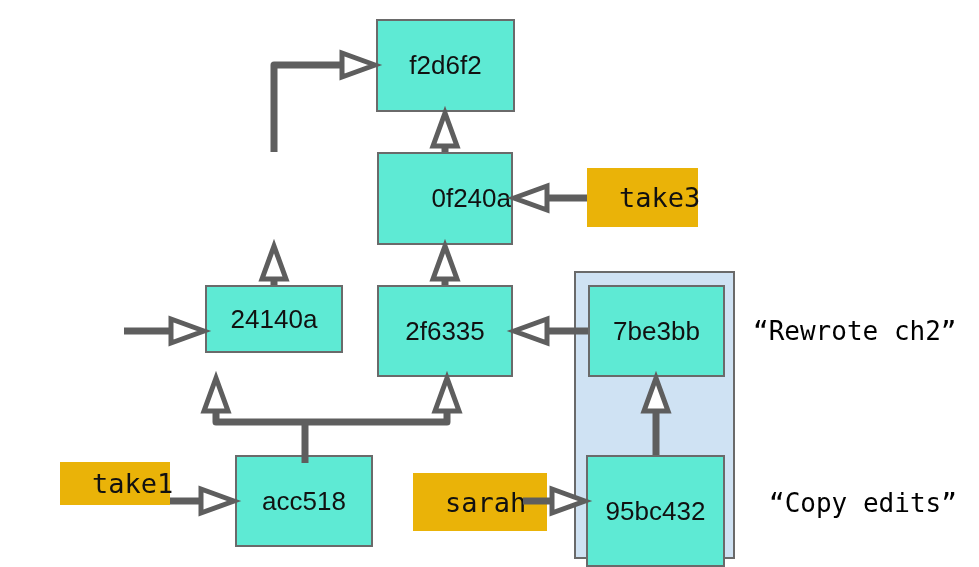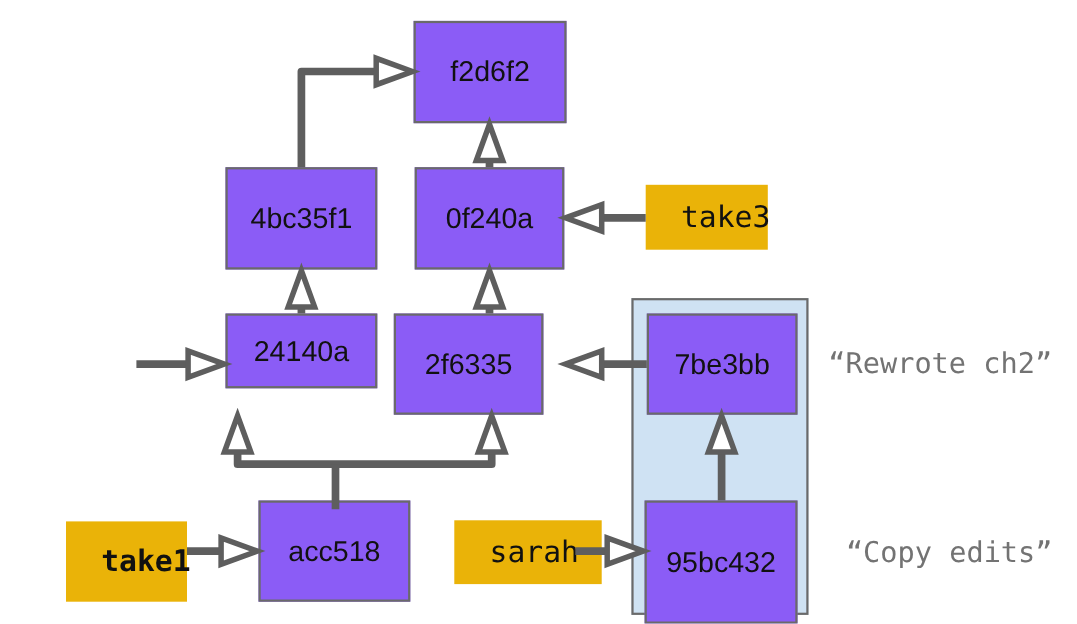--- a/index.html
+++ b/index.html
@@ -12,21 +12,21 @@
     font-family: "Liberation Sans", sans-serif;
   }
   .group-box {
     position: absolute;
     background: #cfe2f3;
     border: 2px solid #6a6a6a;
     box-sizing: border-box;
   }
   .commit-box {
     position: absolute;
-    background: #8b5cf6;
+    background: #5eead4;
     border: 2px solid #6a6a6a;
     box-sizing: border-box;
     display: flex;
     align-items: center;
     justify-content: center;
     z-index: 2;
   }
   .commit-box span {
     font-family: "Liberation Sans", sans-serif;
     font-size: 26px;
@@ -47,21 +47,21 @@
     font-family: "DejaVu Sans Mono", "Liberation Mono", monospace;
     font-size: 27px;
     color: #111111;
     white-space: nowrap;
   }
   .annotation {
     position: absolute;
     transform: translateY(-50%);
     font-family: "DejaVu Sans Mono", "Liberation Mono", monospace;
     font-size: 26px;
-    color: #737373;
+    color: #000000;
     white-space: nowrap;
     z-index: 2;
   }
   svg.arrow-layer {
     position: absolute;
     left: 0; top: 0;
     width: 979px;
     height: 567px;
     z-index: 3;
     pointer-events: none;
@@ -70,46 +70,43 @@
 </head>
 <body>
 
 <div class="canvas">
 
   <div class="group-box" style="left: 574px; top: 271px; width: 161px; height: 288px;"></div>
 
   <div class="commit-box" style="left: 376px; top: 19px; width: 139px; height: 93px;">
     <span>f2d6f2</span>
   </div>
-  <div class="commit-box" style="left: 205px; top: 152px; width: 138px; height: 93px;">
-    <span>4bc35f1</span>
-  </div>
-  <div class="commit-box" style="left: 377px; top: 152px; width: 136px; height: 93px;">
+  <div class="commit-box" style="left: 377px; top: 152px; width: 136px; height: 93px; justify-content: flex-end;">
     <span>0f240a</span>
   </div>
   <div class="commit-box" style="left: 205px; top: 285px; width: 138px; height: 68px;">
     <span>24140a</span>
   </div>
-  <div class="commit-box" style="left: 358px; top: 285px; width: 136px; height: 92px; text-align: center;">
+  <div class="commit-box" style="left: 377px; top: 285px; width: 136px; height: 92px; text-align: center;">
     <span>2f6335</span>
   </div>
   <div class="commit-box" style="left: 588px; top: 285px; width: 137px; height: 92px;">
     <span>7be3bb</span>
   </div>
   <div class="commit-box" style="left: 235px; top: 455px; width: 138px; height: 92px;">
     <span>acc518</span>
   </div>
   <div class="commit-box" style="left: 586px; top: 455px; width: 139px; height: 112px;">
     <span>95bc432</span>
   </div>
 
   <div class="ref-box" style="left: 587px; top: 168px; width: 111px; height: 59px;">
     <span>take3</span>
   </div>
-  <div class="ref-box" style="left: 60px; top: 474px; width: 110px; height: 73px; font-weight: bold;">
+  <div class="ref-box" style="left: 60px; top: 462px; width: 110px; height: 43px;">
     <span>take1</span>
   </div>
   <div class="ref-box" style="left: 413px; top: 473px; width: 134px; height: 58px;">
     <span>sarah</span>
   </div>
 
   <div class="annotation" style="left: 753px; top: 331px;">“Rewrote ch2”</div>
   <div class="annotation" style="left: 769px; top: 503px;">“Copy edits”</div>
 
   <svg class="arrow-layer" id="arrow-svg" viewBox="0 0 979 567" xmlns="http://www.w3.org/2000/svg">

